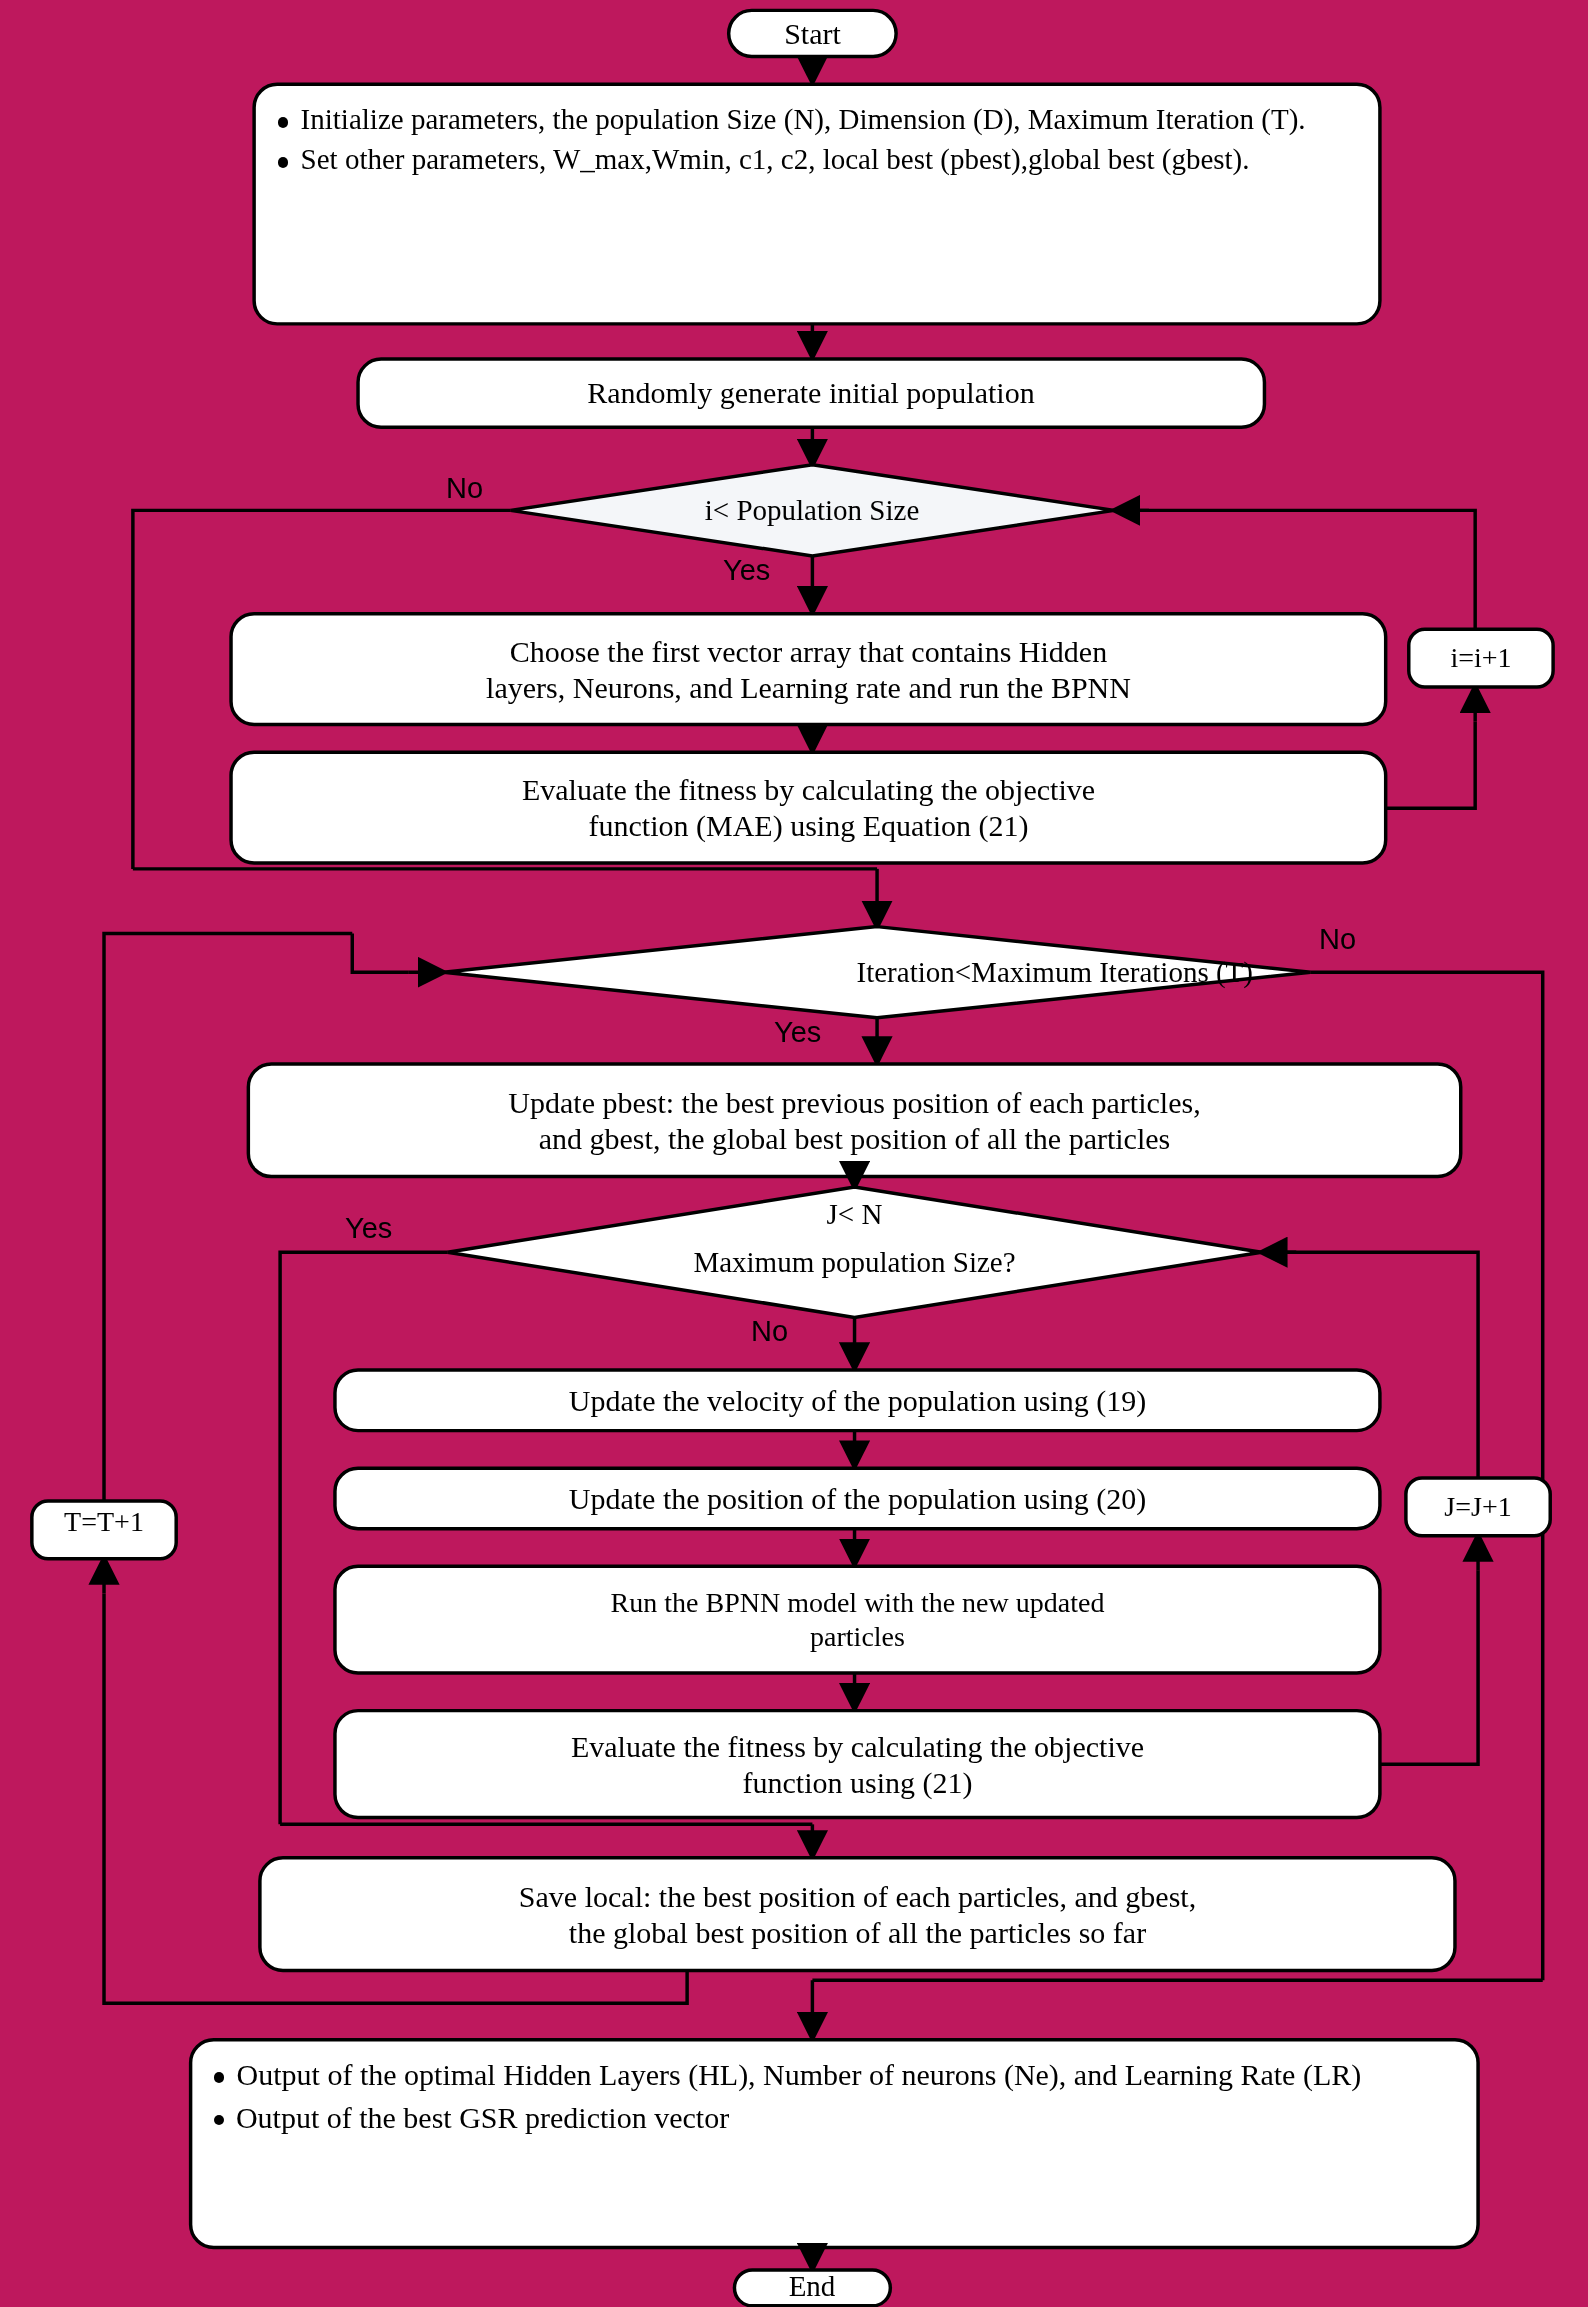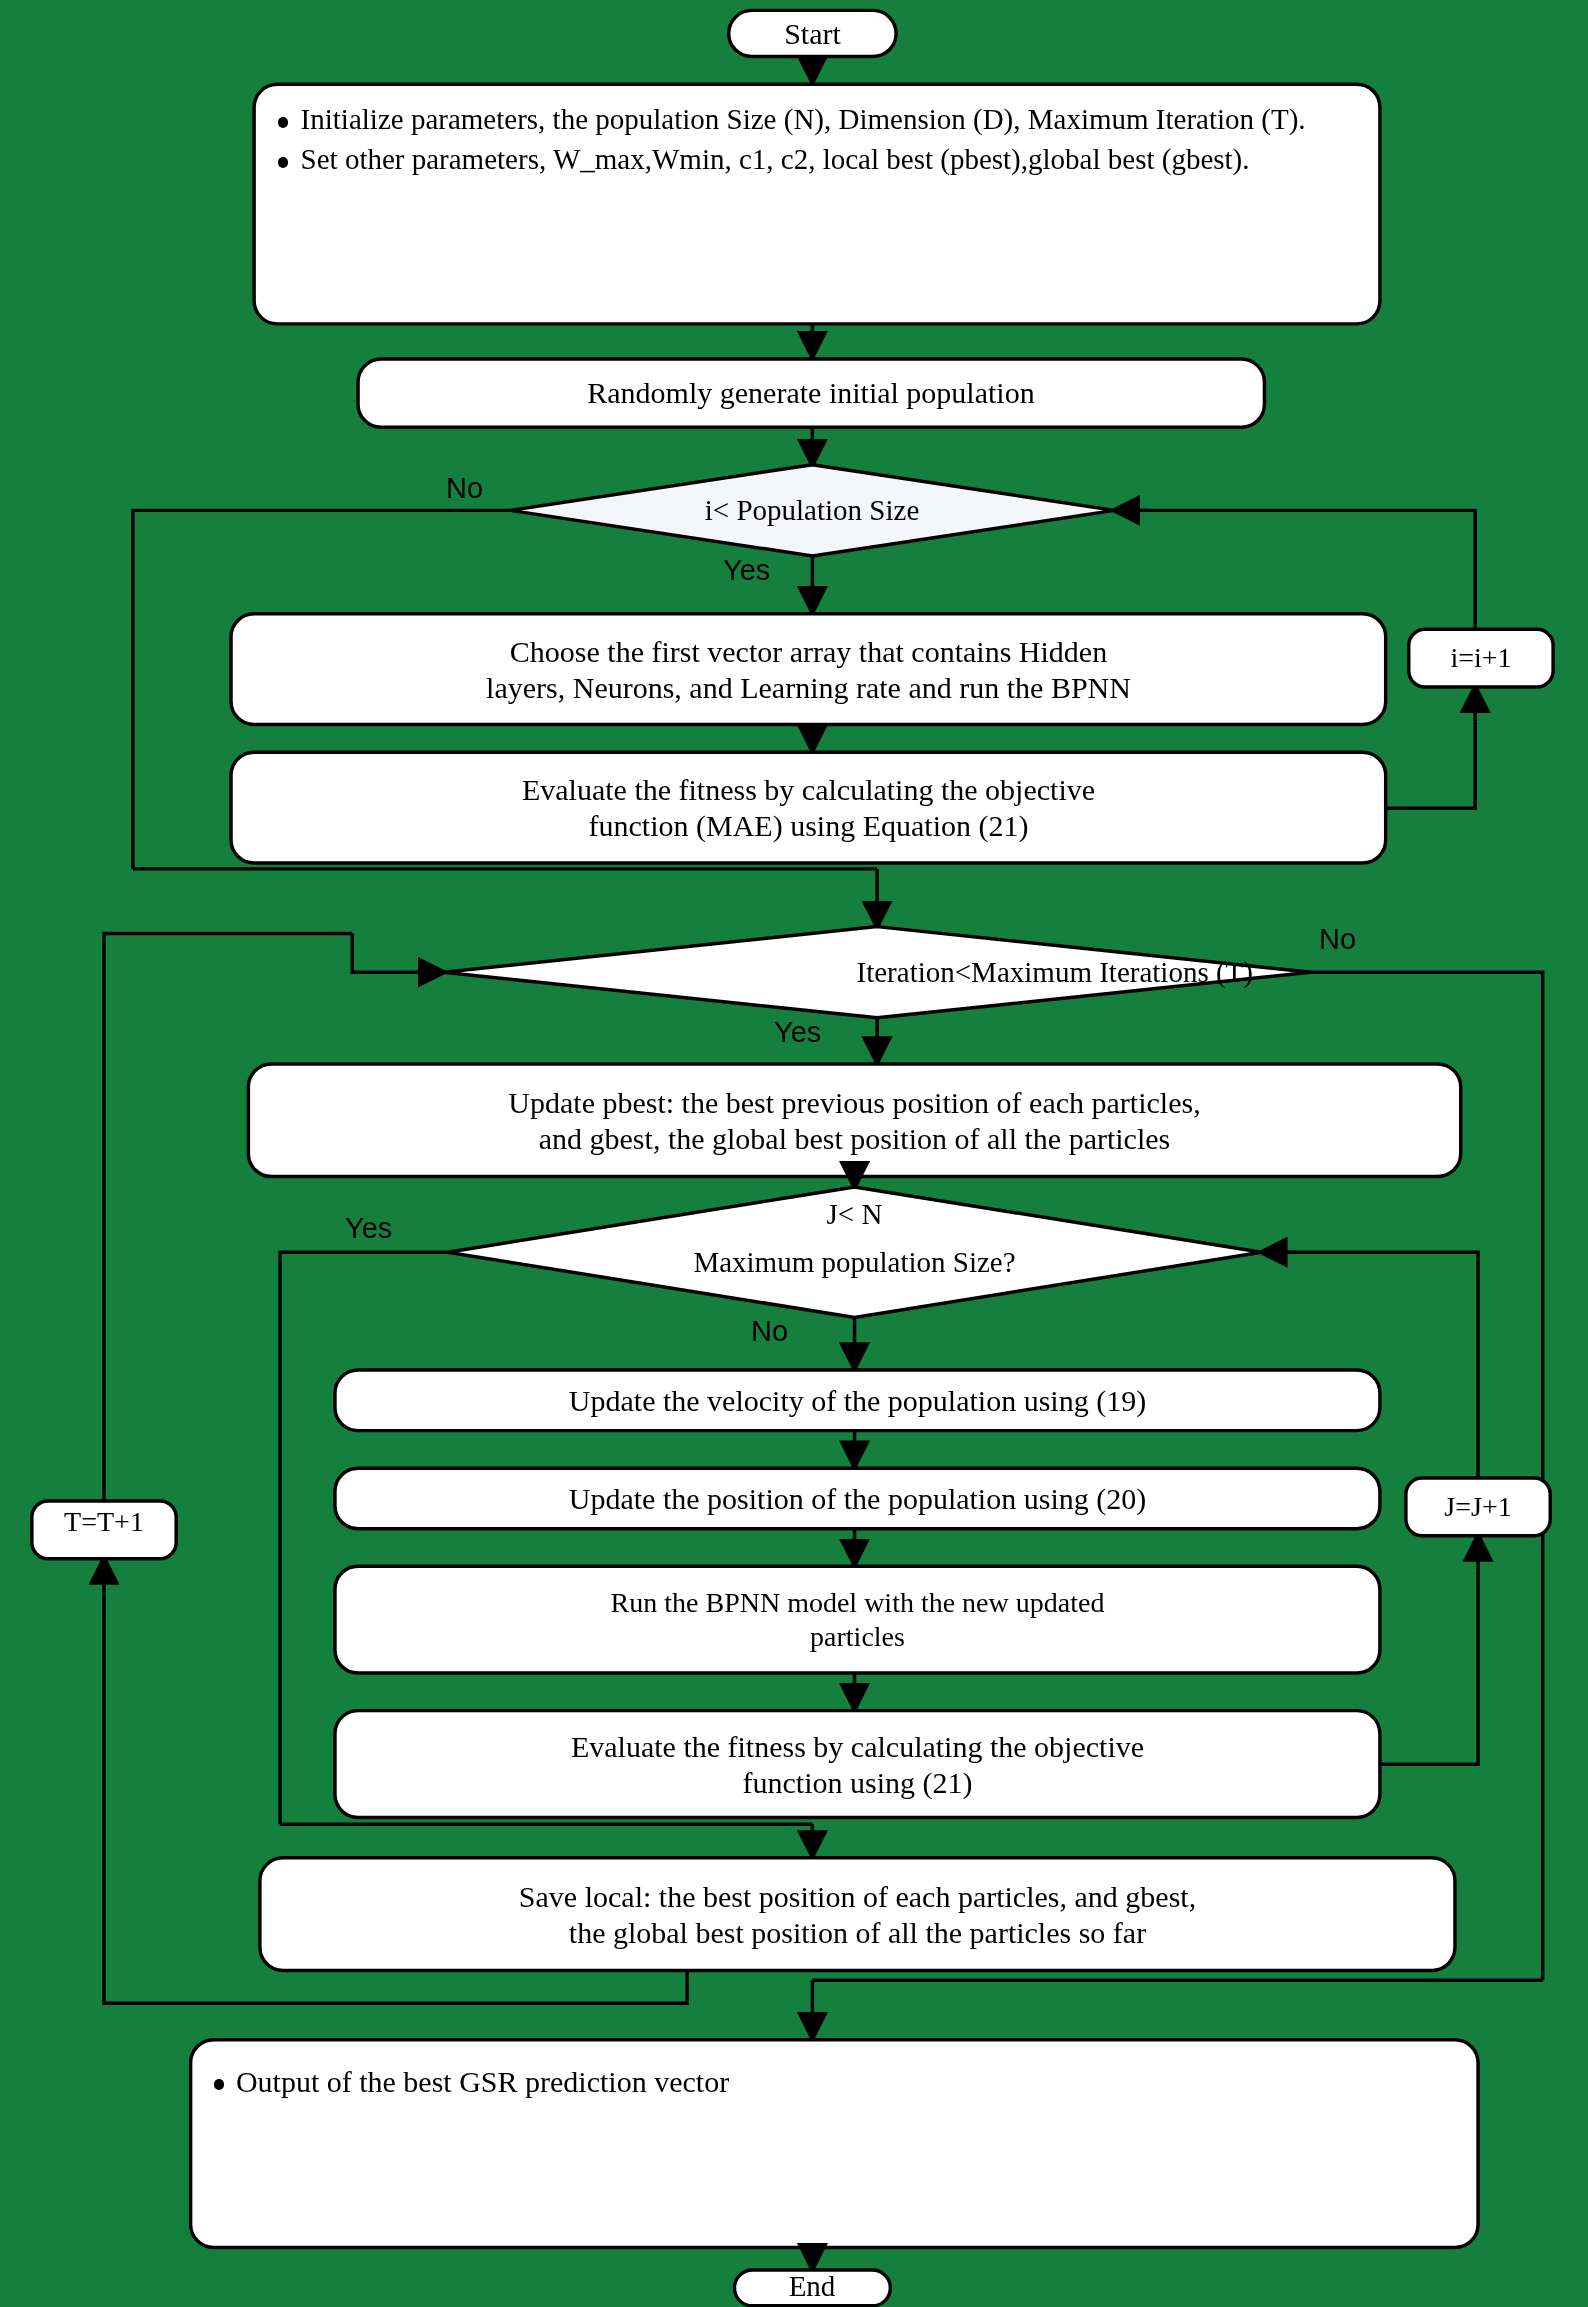--- a/index.html
+++ b/index.html
@@ -1,18 +1,18 @@
 <!DOCTYPE html>
 <html style="font-size:9.2px"><head>
 <meta charset="utf-8">
 <title>PSO-BPNN Flowchart</title>
 <style>
   html,body{margin:0;padding:0;background:#ffffff;}
   body{font-family:"Liberation Serif", serif;}
-  #root{position:relative;width:1589px;height:2307px;background:#15803d;overflow:hidden;}
+  #root{position:relative;width:1589px;height:2307px;background:#be185d;overflow:hidden;}
   svg.layer{position:absolute;left:0;top:0;width:1589px;height:2307px;}
   .node-text{
     position:absolute;
     display:flex;
     align-items:center;
     justify-content:center;
     text-align:center;
     font-family:"Liberation Serif", serif;
     color:#000;
     line-height:1.18;
@@ -236,20 +236,24 @@
   <div class="node-text" style="left:32px;top:1501px;width:144px;height:41px;font-size:28px;">
     <span>T=T+1</span>
   </div>
 
   <div class="node-text" style="left:260px;top:1858px;width:1195px;height:113px;font-size:30px;flex-direction:column;">
     <span>Save local: the best position of each particles, and gbest,</span>
     <span>the global best position of all the particles so far</span>
   </div>
 
   <div class="node-text bullets" style="left:202px;top:2048px;width:1264px;height:193px;font-size:30px;padding:9.2px 11.5px;box-sizing:border-box;">
+    <div class="bullet-row">
+      <div class="bullet-dot"></div>
+      <div class="bullet-body">Output of the optimal Hidden Layers (HL), Number of neurons (Ne), and Learning Rate (LR)</div>
+    </div>
     <div class="bullet-row" style="margin-top:7px;gap:12px;">
       <div class="bullet-dot"></div>
       <div class="bullet-body">Output of the best GSR prediction vector</div>
     </div>
   </div>
 
   <div class="node-text" style="left:734px;top:2268px;width:156px;height:36px;font-size:29px;">
     <span>End</span>
   </div>
 

